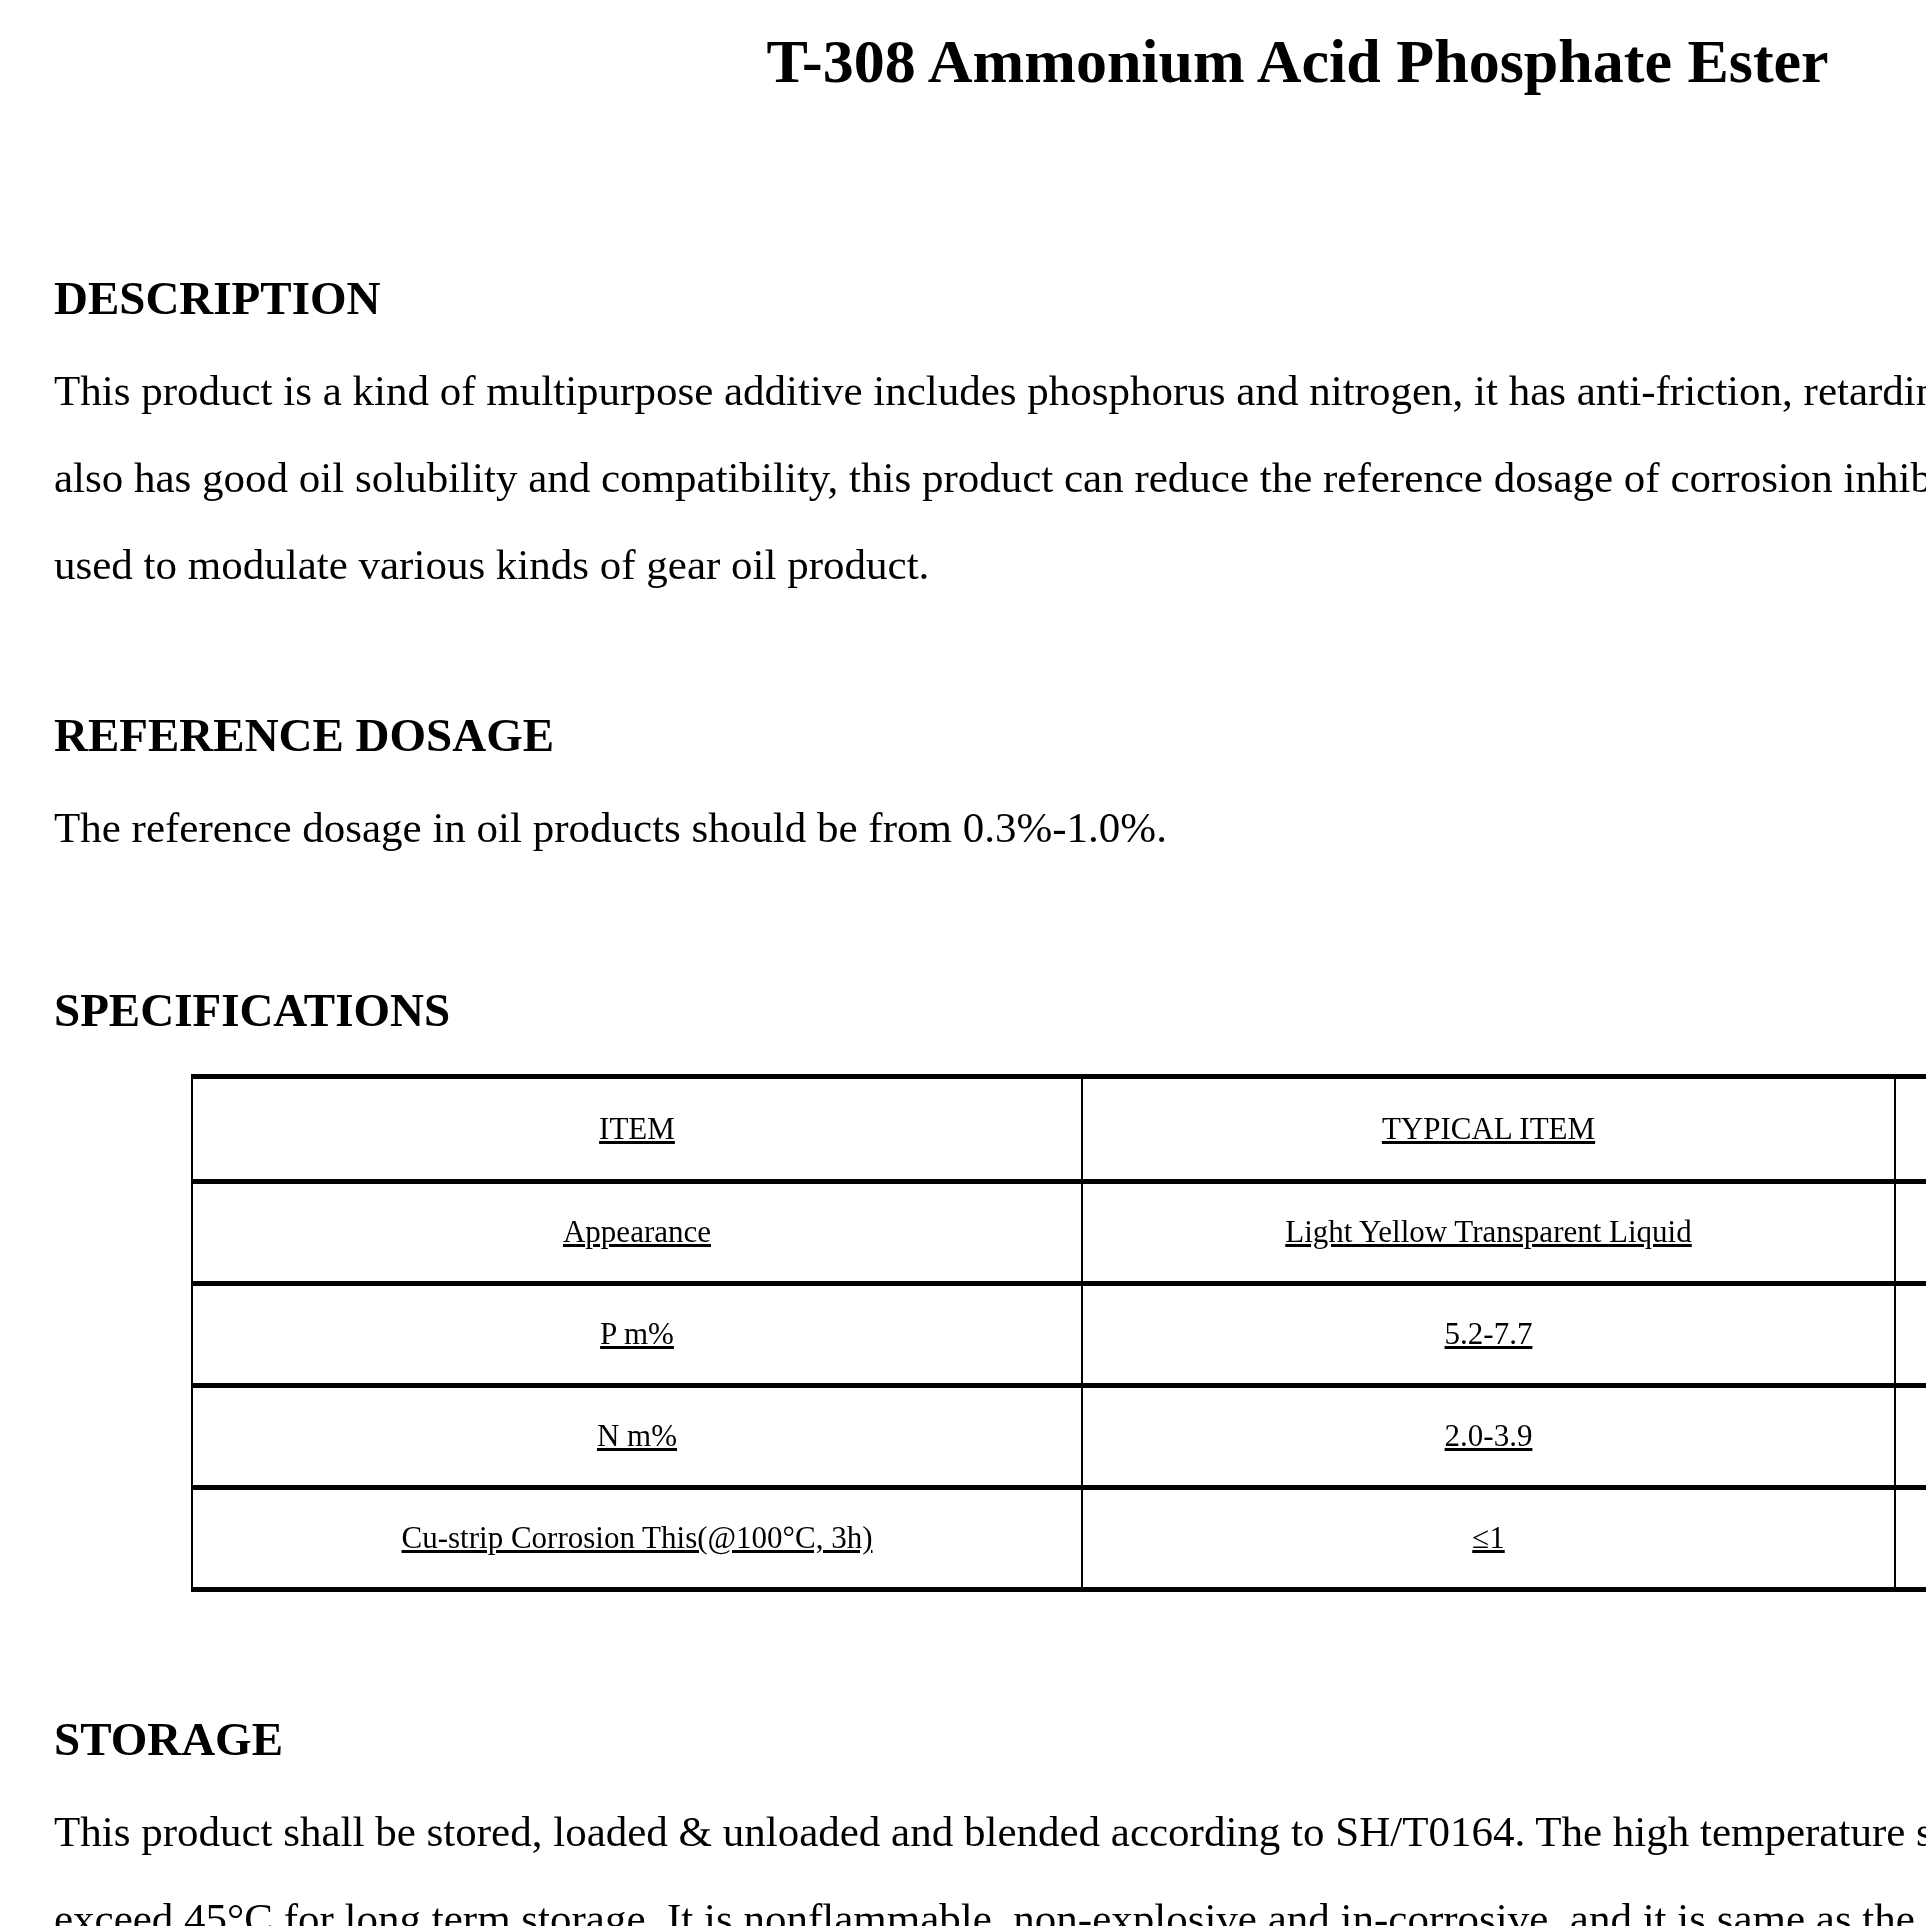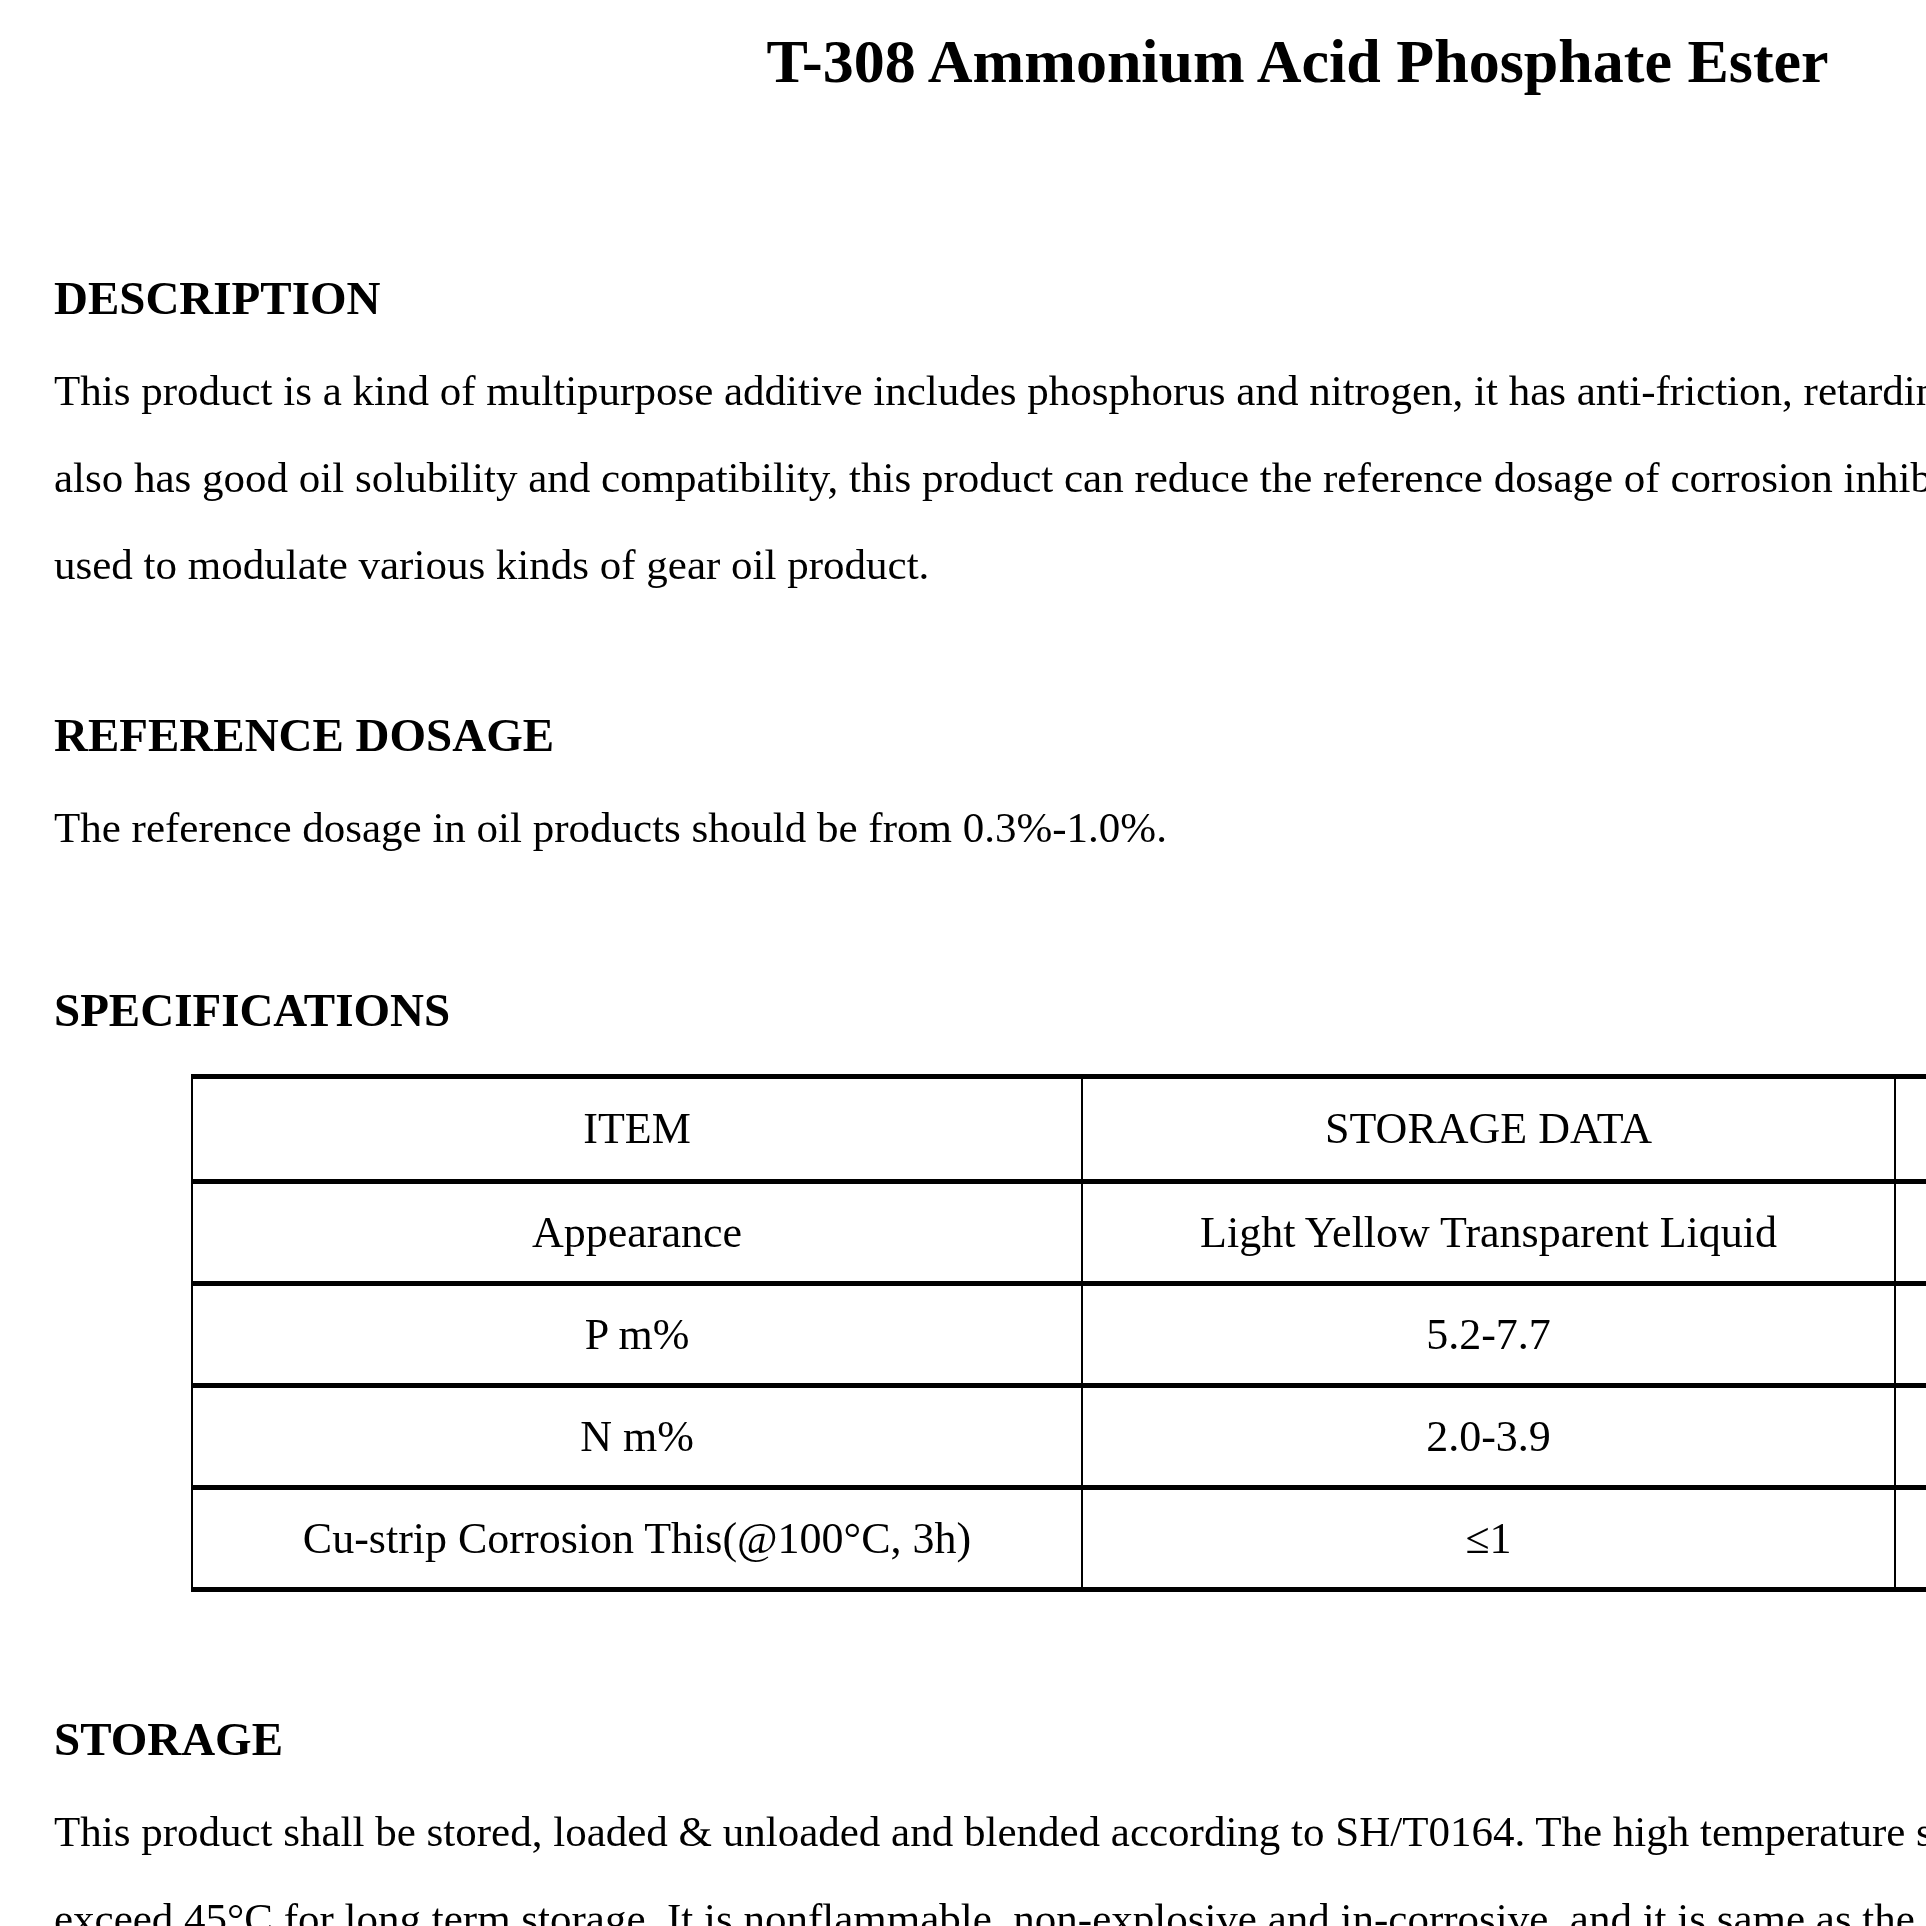--- a/index.html
+++ b/index.html
@@ -51,27 +51,28 @@
     margin: 36px 0 0 137px;
     width: 2221px;
     background: #ffffff;
   }
   table.spec-table th,
   table.spec-table td {
     border-left: 2.7px solid #000000;
     border-right: 2.7px solid #000000;
     border-top: 5.4px solid #000000;
     border-bottom: 5.4px solid #000000;
-    font-size: 44px;
+    font-size: 31px;
     font-weight: normal;
     text-align: center;
     vertical-align: middle;
     padding: 0;
     overflow: hidden;
     white-space: nowrap;
+    text-decoration: underline;
   }
   table.spec-table th { height: 100px; }
   table.spec-table td { height: 97px; }
   col.c-item    { width: 890px; }
   col.c-typical { width: 813px; }
   col.c-method  { width: 518px; }
 </style>
 </head>
 <body>
 
@@ -94,21 +95,21 @@
 
     <table class="spec-table">
       <colgroup>
         <col class="c-item">
         <col class="c-typical">
         <col class="c-method">
       </colgroup>
       <thead>
         <tr>
           <th>ITEM</th>
-          <th>STORAGE DATA</th>
+          <th>TYPICAL ITEM</th>
           <th>TEST METHOD</th>
         </tr>
       </thead>
       <tbody>
         <tr>
           <td>Appearance</td>
           <td>Light Yellow Transparent Liquid</td>
           <td>Visual</td>
         </tr>
         <tr>

